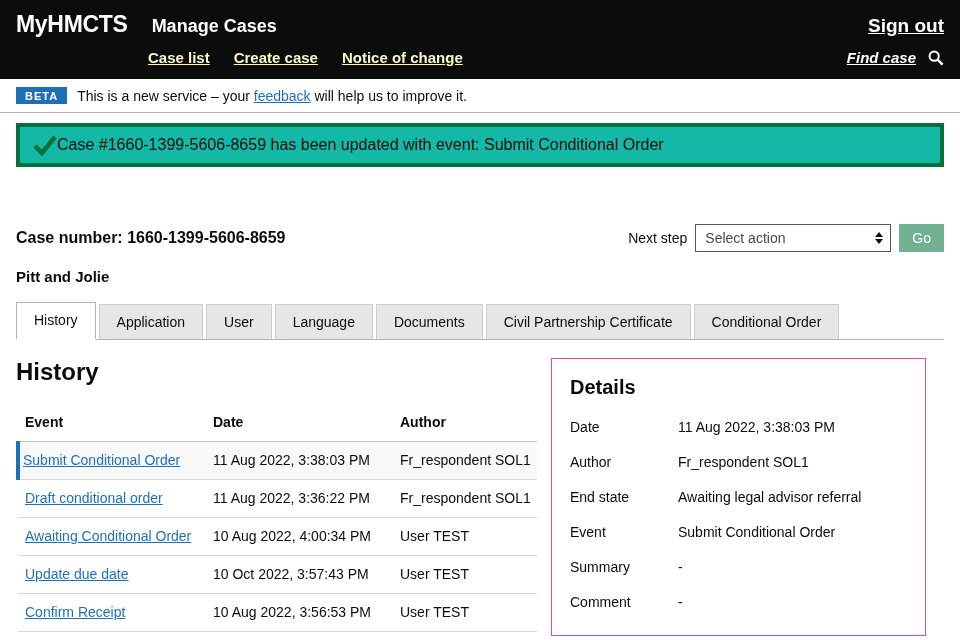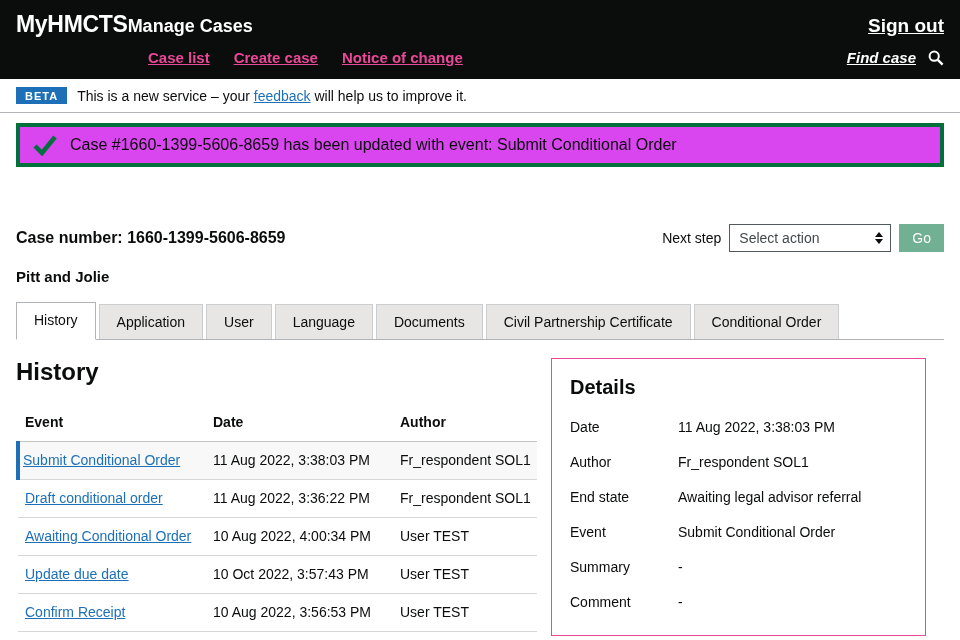--- a/index.html
+++ b/index.html
@@ -9,42 +9,42 @@
     color: #0b0c0c;
     background: #ffffff;
     overflow: hidden;
   }
   a { color: #1d70b8; }
 
   
   .header { background: #0b0c0c; color: #fff; padding: 11px 16px 13px; }
   .header-row1 { display: flex; align-items: baseline; }
   .brand { font-size: 23px; font-weight: bold; letter-spacing: -0.3px; cursor: pointer; }
-  .app-title { font-size: 18px; font-weight: bold; margin-left: 0; }
+  .app-title { font-size: 18px; font-weight: bold; margin-left: 24px; }
   .signout { margin-left: auto; color: #fff; font-size: 19px; font-weight: bold; text-decoration: underline; cursor: pointer; }
   .header-row2 { display: flex; align-items: center; margin-top: 11px; padding-left: 132px; }
-  .nav-link { color: #ec4899; font-weight: bold; font-size: 15px; text-decoration: underline; margin-right: 24px; cursor: pointer; }
+  .nav-link { color: #fef9c3; font-weight: bold; font-size: 15px; text-decoration: underline; margin-right: 24px; cursor: pointer; }
   .find-case-wrap { margin-left: auto; display: flex; align-items: flex-end; gap: 12px; font-style: italic; }
   .find-case { color: #fff; font-weight: bold; font-size: 15px; text-decoration: underline; cursor: pointer; }
   .search-icon { display: inline-flex; cursor: pointer; }
 
   
   .beta { display: flex; align-items: center; gap: 10px; padding: 8px 16px; border-bottom: 1px solid #b1b4b6; font-size: 14px; }
   .beta-badge { background: #1d70b8; color: #fff; font-size: 11px; font-weight: bold; letter-spacing: 1px; padding: 3px 9px 2px; }
   .beta-text a { text-decoration: underline; cursor: pointer; }
 
   
-  .success { margin: 10px 16px 0; border: 4px solid #00703c; display: flex; align-items: center; gap: 13px; padding: 7px 13px; font-size: 16px; background: #d946ef; }
+  .success { margin: 10px 16px 0; border: 4px solid #00703c; display: flex; align-items: center; padding: 7px 13px; font-size: 16px; background: #14b8a6; }
   .check-icon { display: inline-flex; flex: 0 0 auto; }
 
   
   .case-row { display: flex; align-items: center; margin: 57px 16px 0; }
   .case-number { font-size: 16px; font-weight: bold; }
   .next-step { margin-left: auto; display: flex; align-items: center; gap: 8px; font-size: 14px; }
-  .select-box { width: 162px; height: 28px; border: 1px solid #505a5f; display: flex; align-items: center; justify-content: space-between; padding: 0 7px 0 9px; font-size: 14px; color: #44494c; background: #fff; cursor: pointer; }
+  .select-box { width: 196px; height: 28px; border: 1px solid #505a5f; display: flex; align-items: center; justify-content: space-between; padding: 0 7px 0 9px; font-size: 14px; color: #44494c; background: #fff; cursor: pointer; }
   .select-arrows { display: flex; flex-direction: column; gap: 2px; align-items: center; }
   .tri-up { width: 0; height: 0; border-left: 4px solid transparent; border-right: 4px solid transparent; border-bottom: 5px solid #0b0c0c; }
   .tri-down { width: 0; height: 0; border-left: 4px solid transparent; border-right: 4px solid transparent; border-top: 5px solid #0b0c0c; }
   .go-btn { height: 28px; padding: 0 13px; background: #00703c; opacity: 0.55; color: #fff; border: none; font-size: 14px; font-family: "Liberation Sans", sans-serif; cursor: pointer; }
 
   .parties { margin: 16px 16px 0; font-weight: bold; font-size: 15px; }
 
   
   .tabs { display: flex; align-items: flex-end; margin: 17px 16px 0; border-bottom: 1px solid #b1b4b6; }
   .tab { font-size: 14px; padding: 9px 17px; background: #e7e6e5; border: 1px solid #cccdce; border-bottom: none; margin-right: 3px; cursor: pointer; white-space: nowrap; }

